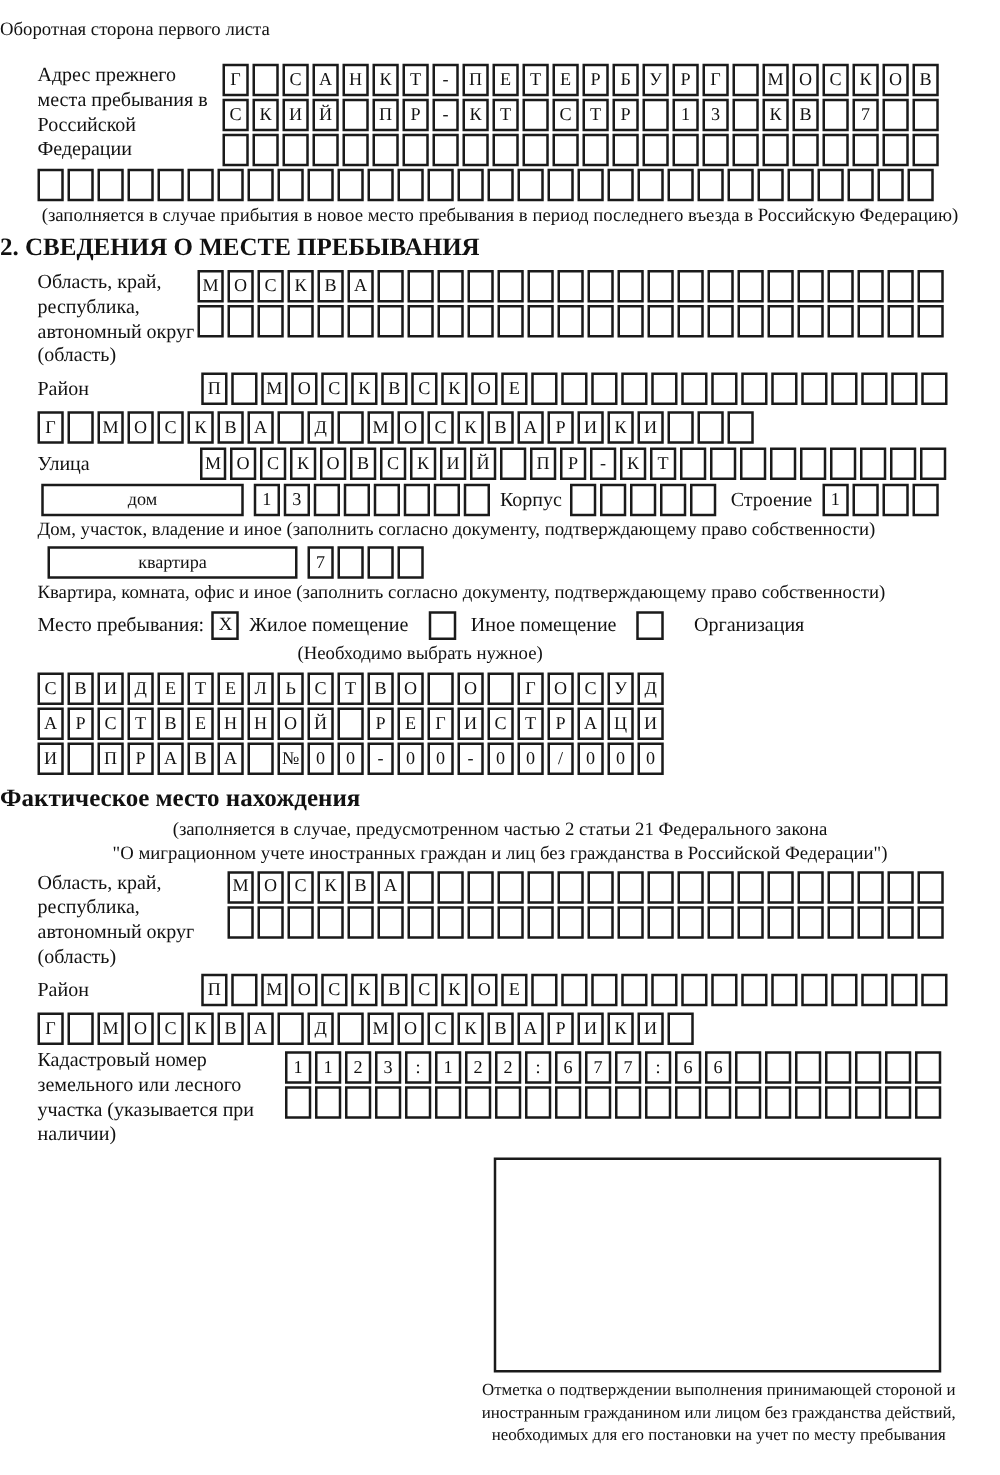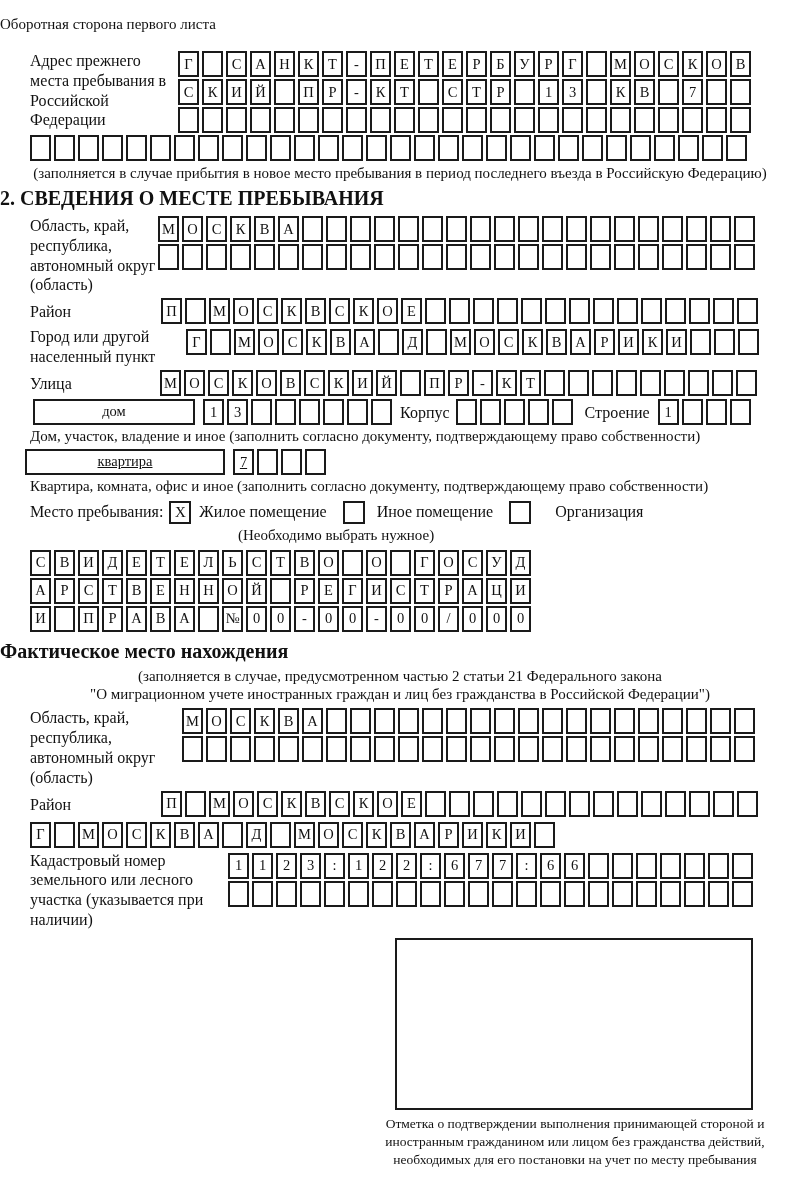--- a/index.html
+++ b/index.html
@@ -275,21 +275,20 @@
         <span class="cbox"></span>
         <span class="cbox"></span>
         <span class="cbox"></span>
         <span class="cbox"></span>
         <span class="cbox"></span>
         <span class="cbox"></span>
       </div>
   </div>
 
   <div class="frow mt3">
-    <div class="flabel w156">Город или другой населенный пункт</div>
     <div class="boxrow mt2">
         <span class="cbox">Г</span>
         <span class="cbox"></span>
         <span class="cbox">М</span>
         <span class="cbox">О</span>
         <span class="cbox">С</span>
         <span class="cbox">К</span>
         <span class="cbox">В</span>
         <span class="cbox">А</span>
         <span class="cbox"></span>
@@ -365,21 +364,21 @@
     <span class="flabel ml12 pt3">Строение</span>
     <div class="boxrow ml8">
         <span class="cbox">1</span>
         <span class="cbox"></span>
         <span class="cbox"></span>
         <span class="cbox"></span>
       </div>
   </div>
   <div class="note ml30 mt2">Дом, участок, владение и иное (заполнить согласно документу, подтверждающему право собственности)</div>
 
-  <div class="frow mt3" style="margin-left:25px;text-decoration:underline;">
+  <div class="frow mt3" style="margin-left:38px;">
     <div class="longbox wb200">квартира</div>
     <div class="boxrow ml8">
         <span class="cbox">7</span>
         <span class="cbox"></span>
         <span class="cbox"></span>
         <span class="cbox"></span>
       </div>
   </div>
   <div class="note ml30 mt2">Квартира, комната, офис и иное (заполнить согласно документу, подтверждающему право собственности)</div>
 

